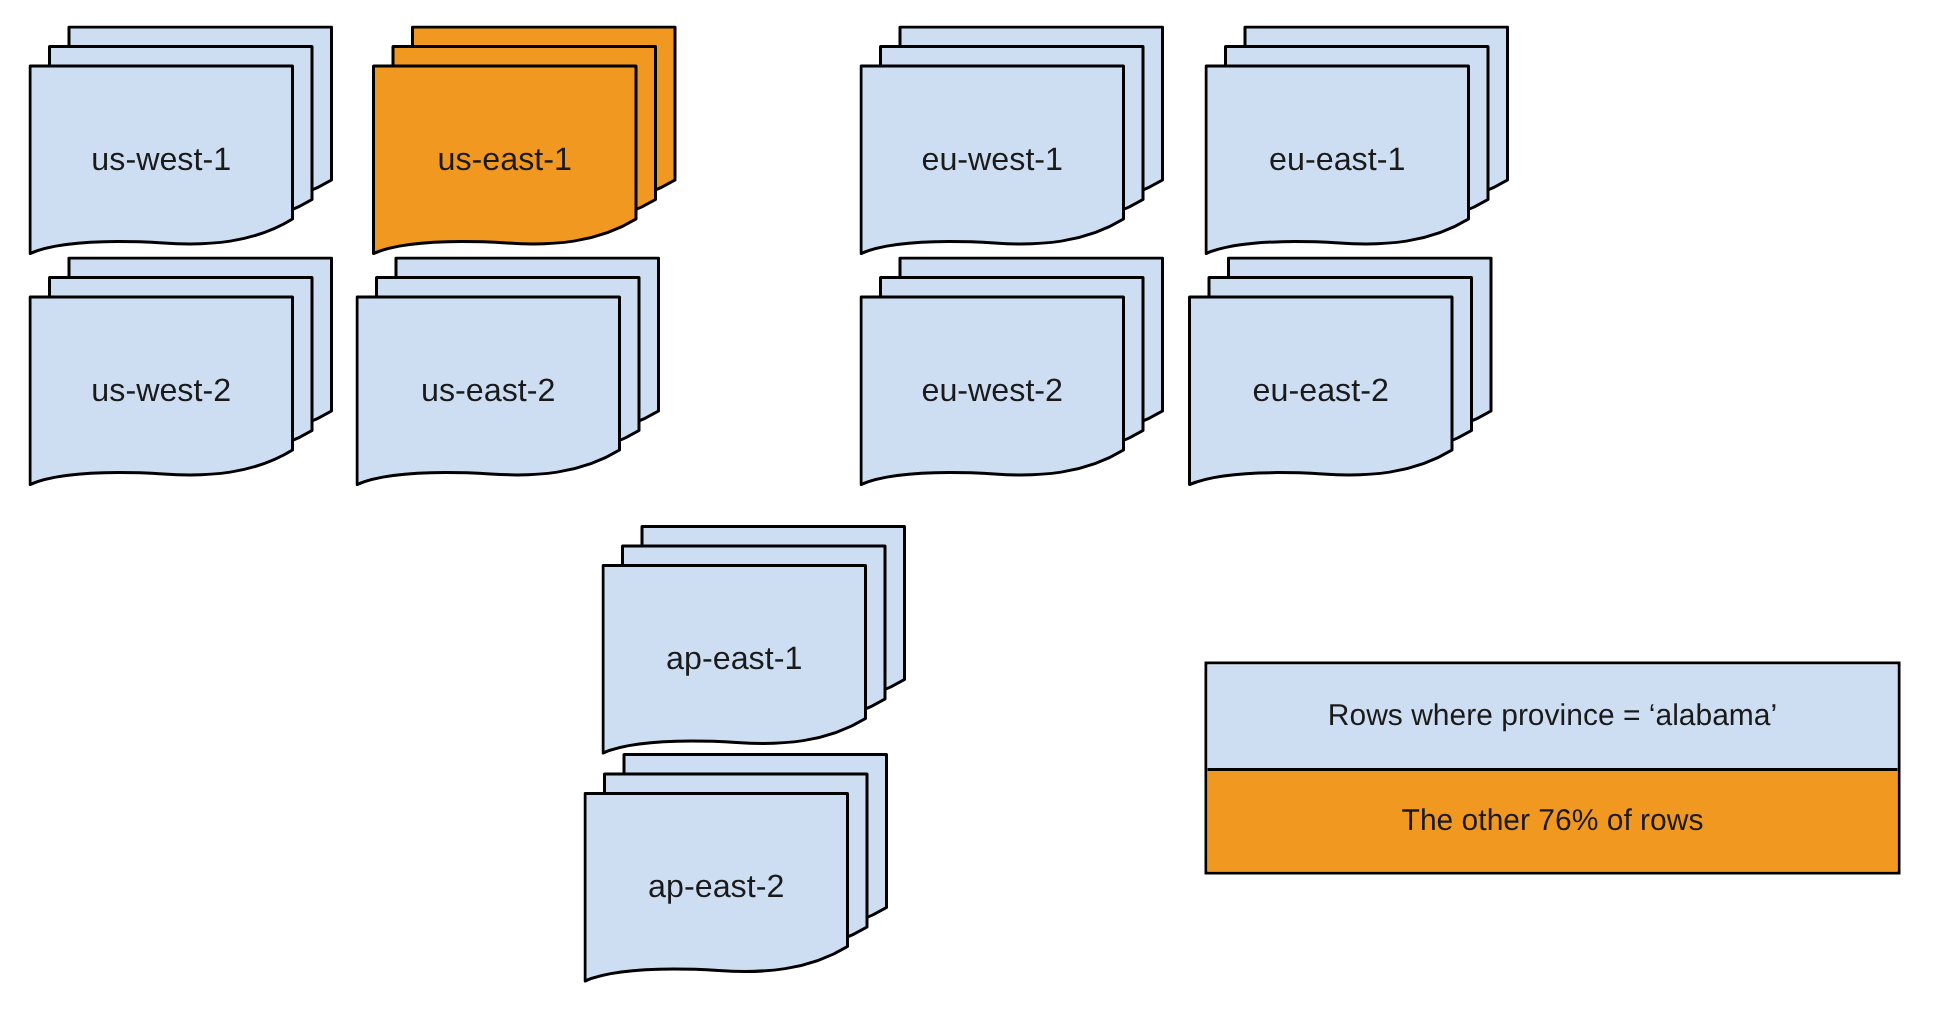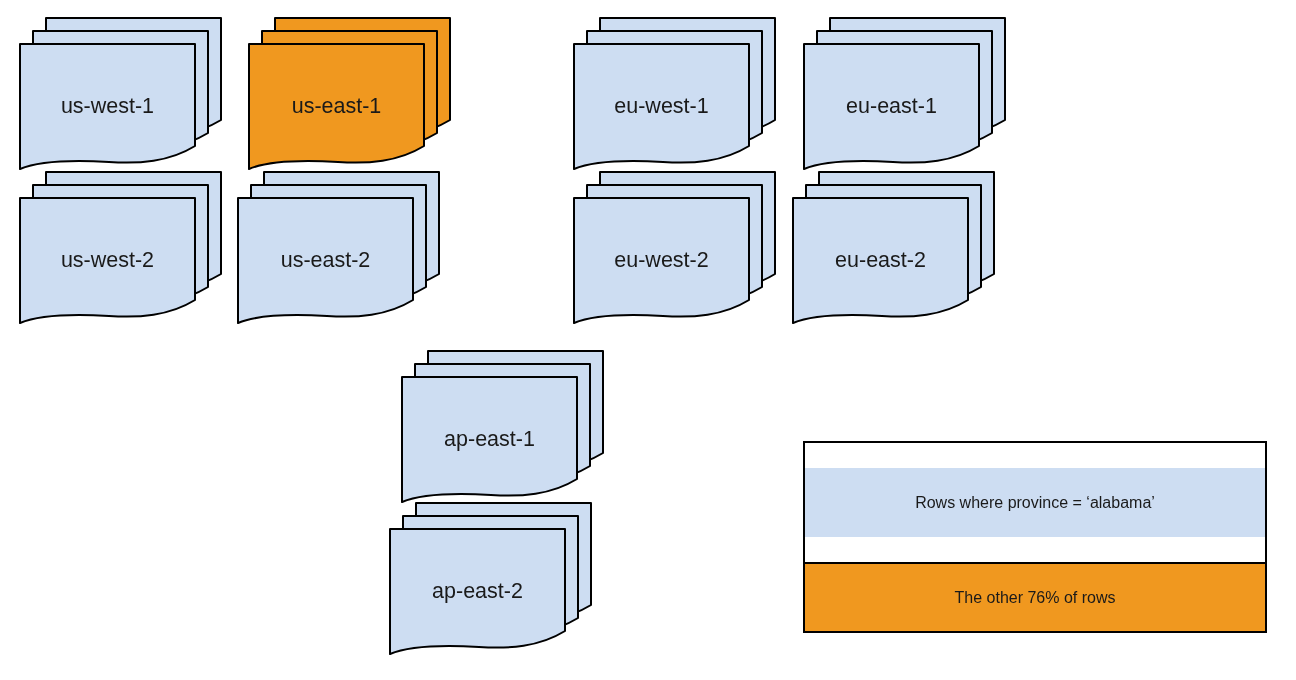--- a/index.html
+++ b/index.html
@@ -37,23 +37,22 @@
     position: absolute;
     box-sizing: border-box;
     border: 2px solid var(--stroke, #000000);
   }
   .legend-row {
     box-sizing: border-box;
     height: 69px;
     display: flex;
     align-items: center;
     justify-content: center;
-    font-size: 16px;
+    font-size: 20px;
     color: var(--text, #1a1a1a);
-    margin-top: 25px;
   }
   .legend-row.partition { background: var(--blue, #cdddf2); }
   .legend-row.highlight {
     background: var(--orange, #f0981f);
     border-top: 2px solid var(--stroke, #000000);
   }
 </style>
 </head>
 <body>
 

